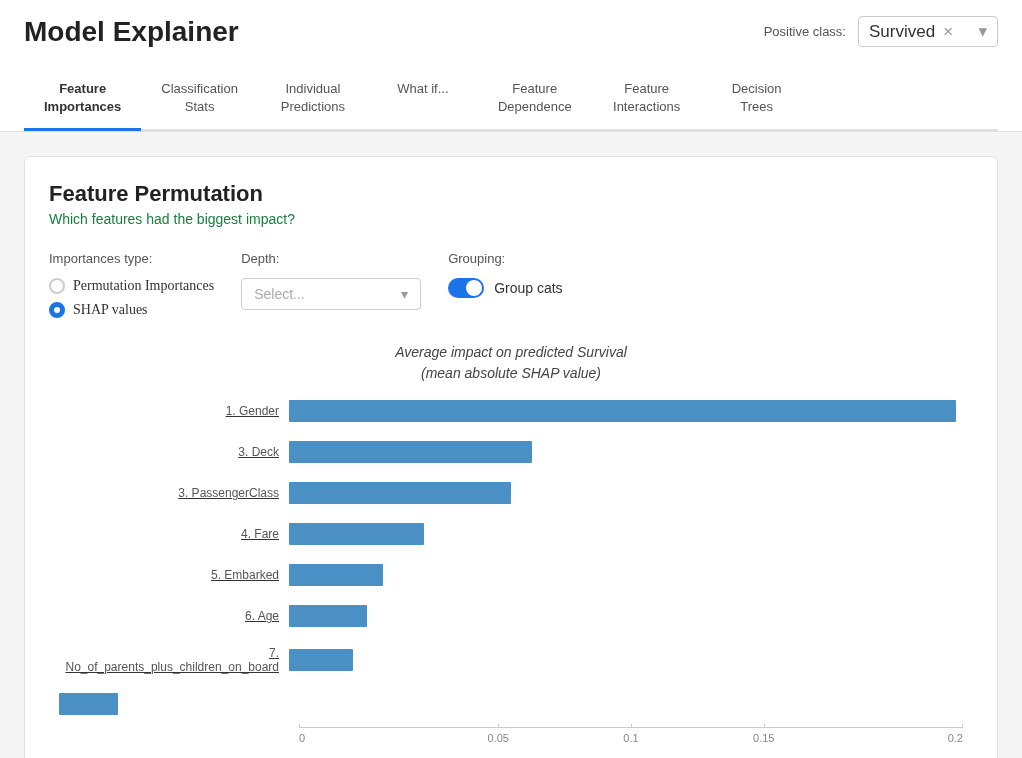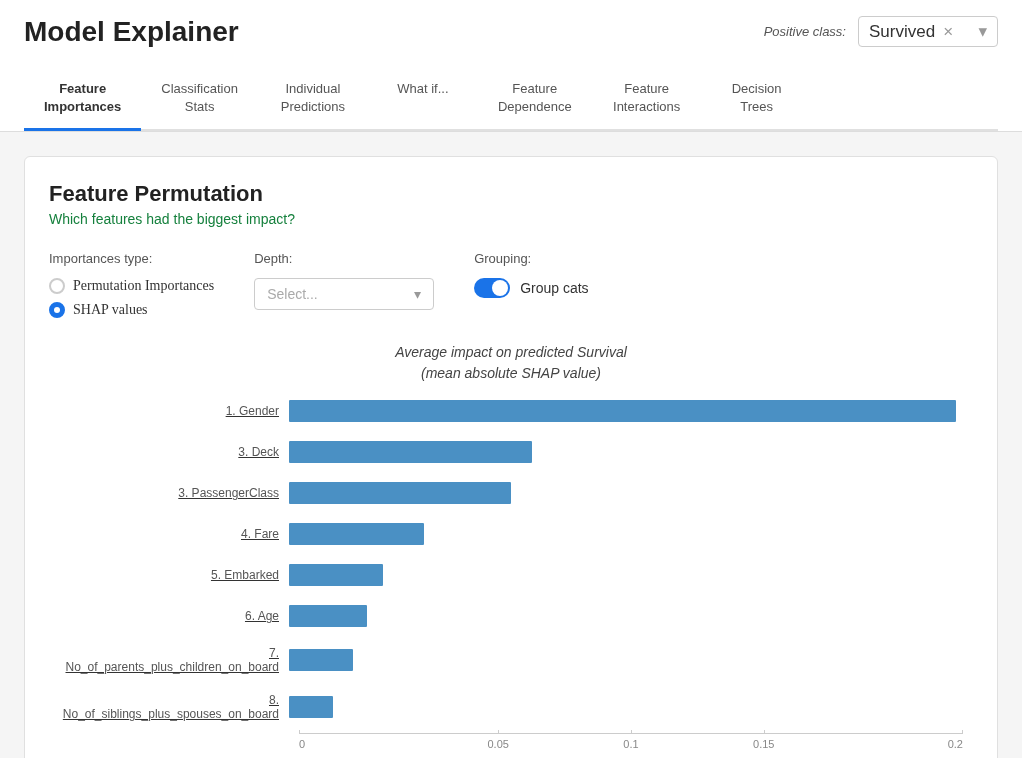--- a/index.html
+++ b/index.html
@@ -2,37 +2,37 @@
 <html><head>
   <meta charset="utf-8">
   <style>
     * { box-sizing: border-box; margin: 0; padding: 0; }
     body { font-family: -apple-system, BlinkMacSystemFont, 'Segoe UI', sans-serif; background: #f5f5f5; color: #333; font-size: 14px; }
 
     .header { padding: 16px 24px 0 24px; background: #fff; border-bottom: 1px solid #ddd; }
     .app-title { font-size: 28px; font-weight: bold; color: #222; margin-bottom: 12px; }
 
     .positive-class-row { display: flex; align-items: center; gap: 12px; margin-bottom: 0; padding-bottom: 8px; }
-    .positive-class-label { font-size: 13px; color: #555; font-style: italic; }
+    .positive-class-label { font-size: 13px; color: #555; }
     .class-select { display: flex; align-items: center; border: 1px solid #ccc; border-radius: 4px; padding: 4px 10px; background: #fff; font-size: 17px; gap: 8px; min-width: 140px; }
     .class-select .tag { color: #333; }
     .class-select .close { color: #999; cursor: pointer; }
     .class-select .arrow { color: #999; margin-left: auto; }
 
     .tabs { display: flex; border-bottom: 2px solid #e0e0e0; margin-top: 8px; }
     .tab { padding: 12px 20px; text-align: center; font-size: 13px; color: #555; cursor: pointer; border-bottom: 3px solid transparent; margin-bottom: -2px; white-space: nowrap; min-width: 110px; line-height: 1.4; }
     .tab.active { color: #333; font-weight: 600; border-bottom: 3px solid #1a73e8; }
 
     .main { padding: 24px; }
     .card { background: #fff; border: 1px solid #e0e0e0; border-radius: 6px; padding: 24px; }
 
     .card-title { font-size: 22px; font-weight: bold; color: #222; margin-bottom: 4px; }
     .card-subtitle { font-size: 14px; color: #15803d; margin-bottom: 24px; }
 
-    .controls { display: flex; gap: 40px; align-items: flex-start; margin-bottom: 24px; }
+    .controls { display: flex; gap: 27px; align-items: flex-start; margin-bottom: 24px; }
     .control-group { display: flex; flex-direction: column; gap: 8px; }
     .control-label { font-size: 13px; color: #555; font-weight: 500; margin-bottom: 4px; }
 
     .radio-group { display: flex; flex-direction: column; gap: 8px; font-family: Liberation Serif, serif; }
     .radio-item { display: flex; align-items: center; gap: 8px; font-size: 14px; cursor: pointer; }
     .radio-circle { width: 16px; height: 16px; border-radius: 50%; border: 2px solid #ccc; display: flex; align-items: center; justify-content: center; }
     .radio-circle.checked { border-color: #1a73e8; background: #1a73e8; }
     .radio-circle.checked::after { content: ''; width: 6px; height: 6px; background: #fff; border-radius: 50%; }
 
     .depth-select { display: flex; align-items: flex-start; border: 1px solid #ccc; border-radius: 4px; padding: 7px 12px; background: #fff; font-size: 14px; gap: 8px; min-width: 180px; color: #aaa; cursor: pointer; }
@@ -166,21 +166,20 @@
               <div class="bar" style="width: 11.5%;"></div>
             </div>
           </div>
           <div class="bar-row">
             <div class="bar-label">7. No_of_parents_plus_children_on_board</div>
             <div class="bar-container">
               <div class="bar" style="width: 9.5%;"></div>
             </div>
           </div>
           <div class="bar-row">
-            <div class="bar-label">8. No_of_siblings_plus_spouses_on_board</div>
             <div class="bar-container">
               <div class="bar" style="width: 6.5%;"></div>
             </div>
           </div>
         </div>
 
       <div class="x-axis" id="x-axis-container">
       <div class="x-tick">0</div>
           <div class="x-tick">0.05</div>
           <div class="x-tick">0.1</div>

